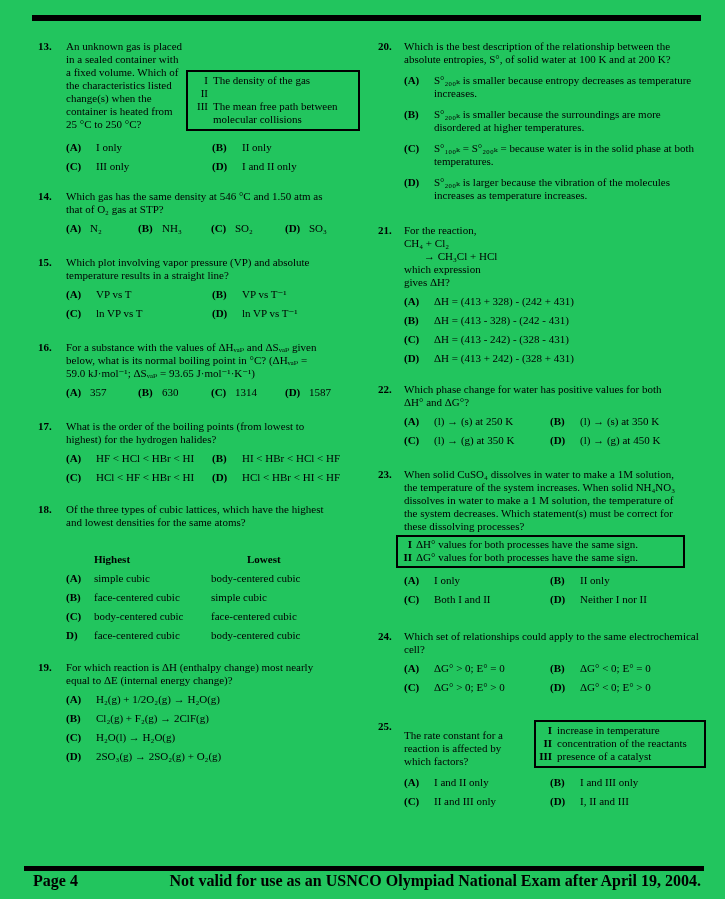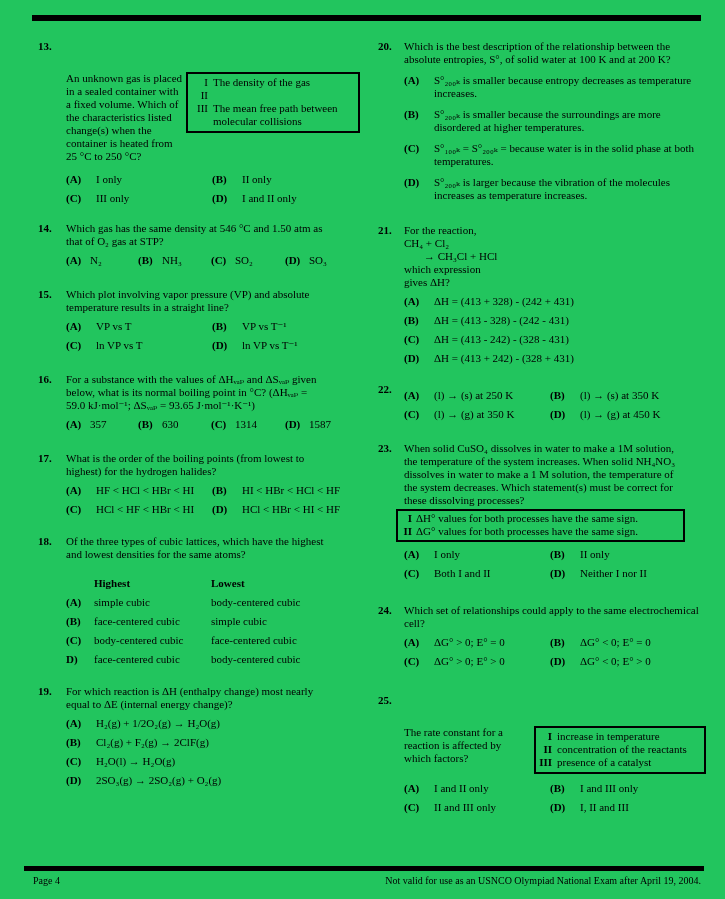--- a/index.html
+++ b/index.html
@@ -8,21 +8,21 @@
     position:relative; width:725px; height:899px; background:#22c55e;
     font-family:"Liberation Serif","DejaVu Serif",serif;
     font-size:11px; line-height:13px; color:#000; overflow:hidden;
   }
   .bar { position:absolute; background:#000; }
   .bar-top { left:32px; top:15px; width:669px; height:6px; }
   .bar-bottom { left:24px; top:866px; width:680px; height:5px; }
   .footer-row {
     position:absolute; left:33px; right:24px; top:874px;
     display:flex; justify-content:space-between;
-    font-weight:400; font-size:10px; line-height:14px;
+    font-weight:700; font-size:16px; line-height:14px;
   }
   .col { position:absolute; top:40px; }
   .col-left  { left:38px;  width:322px; }
   .col-right { left:378px; width:328px; }
 
   .q { display:flex; align-items:flex-start; }
   .qnum { font-weight:700; width:28px; flex:none; }
   .col-right .qnum { width:26px; }
   .qbody { flex:1; min-width:0; }
 
@@ -40,21 +40,21 @@
   .orow4 .opt:nth-child(2){ width:73px; flex:none; }
   .orow4 .opt:nth-child(3){ width:74px; flex:none; }
   .orow4 .olabel { width:24px; }
 
   .optv { display:flex; align-items:baseline; }
   .opts-v { margin-top:6px; }
   .opts-v .optv + .optv { margin-top:6px; }
   .opts-v.wide { margin-top:8px; }
   .opts-v.wide .optv + .optv { margin-top:8px; }
 
-  .split { display:flex; align-items:flex-start;margin-top:32px; }
+  .split { display:flex; align-items:flex-end; }
   .split-text { flex:none; }
   .q13-text { width:120px; }
   .q25-text { width:108px; }
   .rbox { border:2px solid #000; margin-left:auto; }
   .q13-box { width:176px; padding:2px 3px 3px 2px; }
   .q25-box { width:172px; padding:2px 3px 3px 2px; }
   .ritem { display:flex; }
   .rn { flex:none; text-align:right; }
   .q13-box .rn { width:18px; }
   .q25-box .rn { width:14px; font-weight:700; }
@@ -66,21 +66,21 @@
   .stmt-box .rt { margin-left:4px; }
 
   .q21-row { display:flex; align-items:flex-start; }
   .q21-lines { width:120px; flex:none; }
   .q21-lines .indent { padding-left:20px; }
   .bond-table { border-collapse:collapse; border:2px solid #000; margin-left:auto; }
   .bond-table th, .bond-table td { padding:0 2px; text-align:center; font-size:11px; line-height:13px; font-weight:400; }
   .bond-table th { font-weight:700; vertical-align:middle; }
   .bt1 { width:102px; } .bt2 { width:58px; }
 
-  .q18-head { display:flex; font-weight:700; margin-top:16px; padding-left:28px; }
+  .q18-head { display:flex; font-weight:700; margin-top:24px; padding-left:28px;gap:36px; }
   .q18-head .h1 { width:117px; flex:none; }
   .q18-row { display:flex; margin-top:6px; }
   .q18-row .olabel { width:28px; }
   .q18-row .hcell { width:117px; flex:none; }.mb17{margin-bottom:17px}.mb18{margin-bottom:18px}
   .mb19{margin-bottom:19px}.mb21{margin-bottom:21px}.mb22{margin-bottom:22px}
   .mb24{margin-bottom:24px}.mb26{margin-bottom:26px}
 </style>
 </head>
 <body>
 
@@ -358,20 +358,21 @@
             <span class="olabel">(D)</span>
             <span class="otext">ΔH = (413 + 242) - (328 + 431)</span>
           </div>
         </div>
       </div>
     </div>
 
     <div class="q mb21">
       <div class="qnum">22.</div>
       <div class="qbody">
+        <div class="qtext mw262">Which phase change for water has positive values for both ΔH° and ΔG°?</div>
         <div class="opts">
           <div class="orow">
             <div class="opt c1">
               <span class="olabel">(A)</span>
               <span class="otext">(l) → (s) at 250 K</span>
             </div>
             <div class="opt">
               <span class="olabel">(B)</span>
               <span class="otext">(l) → (s) at 350 K</span>
             </div>

